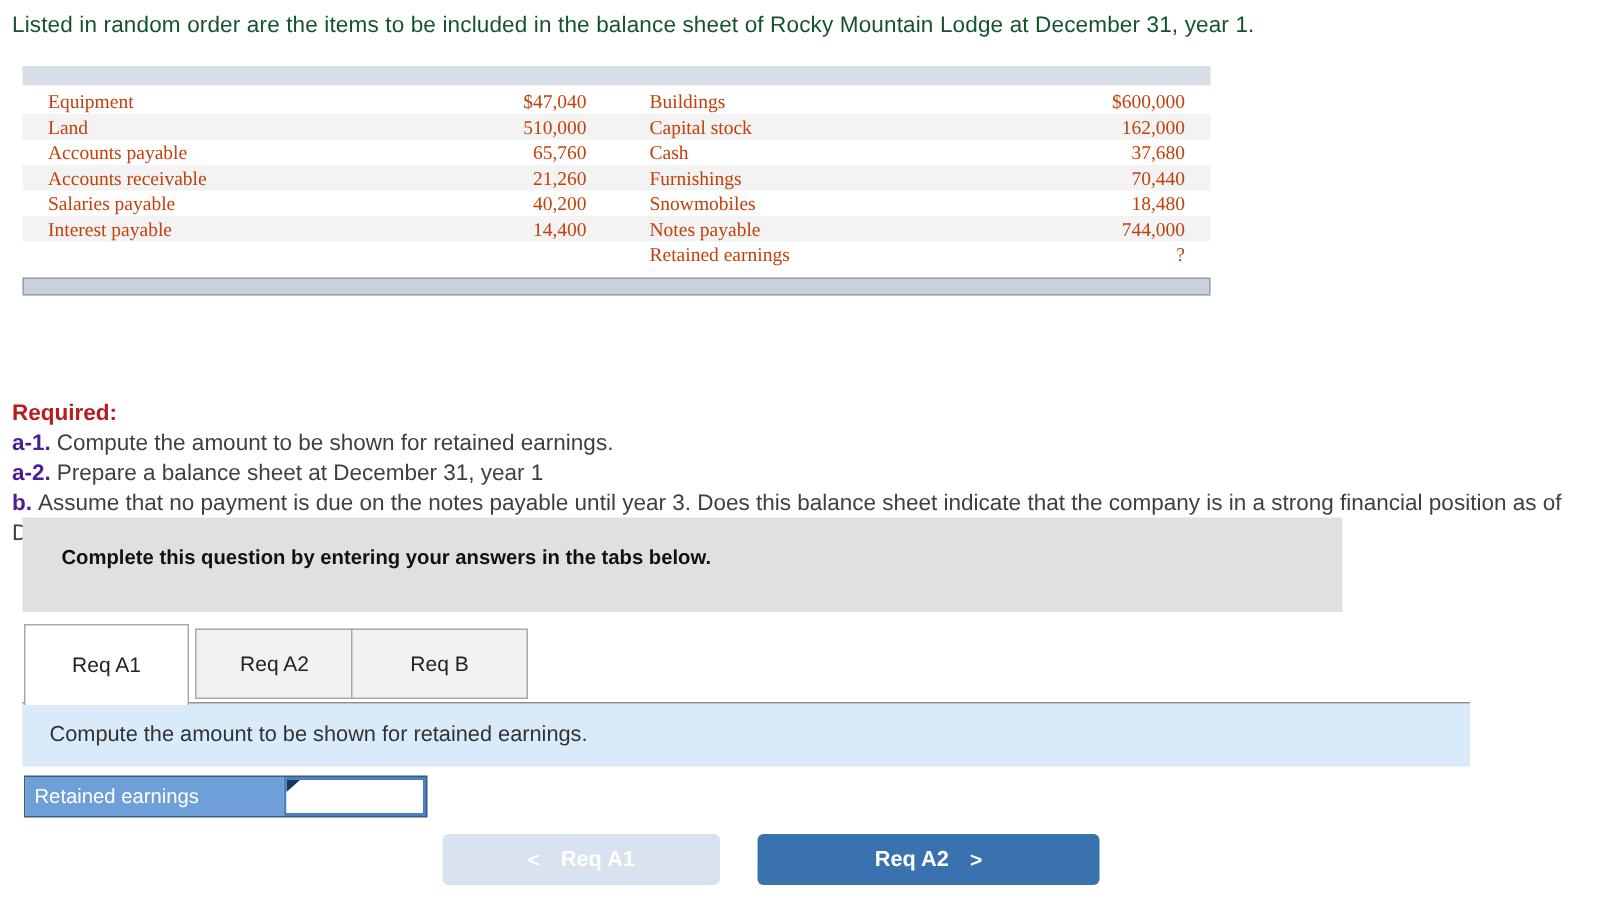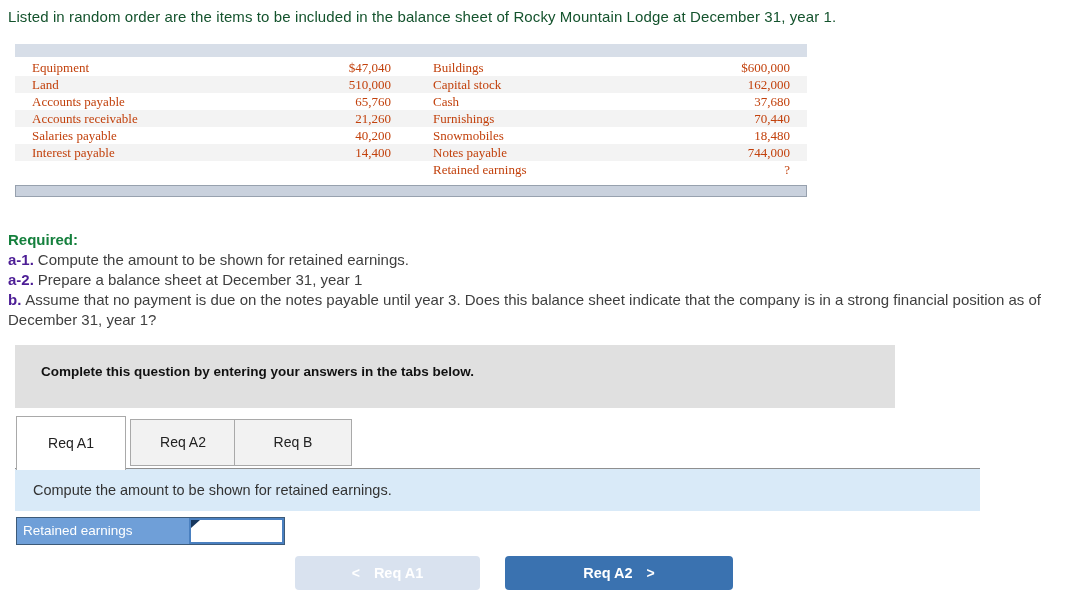--- a/index.html
+++ b/index.html
@@ -23,21 +23,21 @@
   .cell-val { text-align: right; white-space: pre; }
   .cell-lab { white-space: pre; }
   .items-scrollbar {
     margin-top: 7px; height: 12px;
     background: #c9d1dd; border: 1px solid #97a1ae;
   }
 
   
   .required-block { position: absolute; left: 8px; top: 230px; width: 1058px;
     font-size: 15px; color: #3f3f3f; line-height: 20px; }
-  .required-heading { font-weight: bold; color: #15803d; }
+  .required-heading { font-weight: bold; color: #b91c1c; margin-top: 36px; }
   .req-prefix { font-weight: bold; color: #4c1d95; margin-right: 4px; }
 
   
   .instruction-banner {
     position: absolute; left: 15px; top: 345px; width: 880px; height: 63px;
     background: #e0e0e0; display: flex; align-items: center; padding: 0 0 10px 26px;
   }
   .instruction-banner span { font-size: 13.5px; font-weight: bold; color: #111; }
 
   

